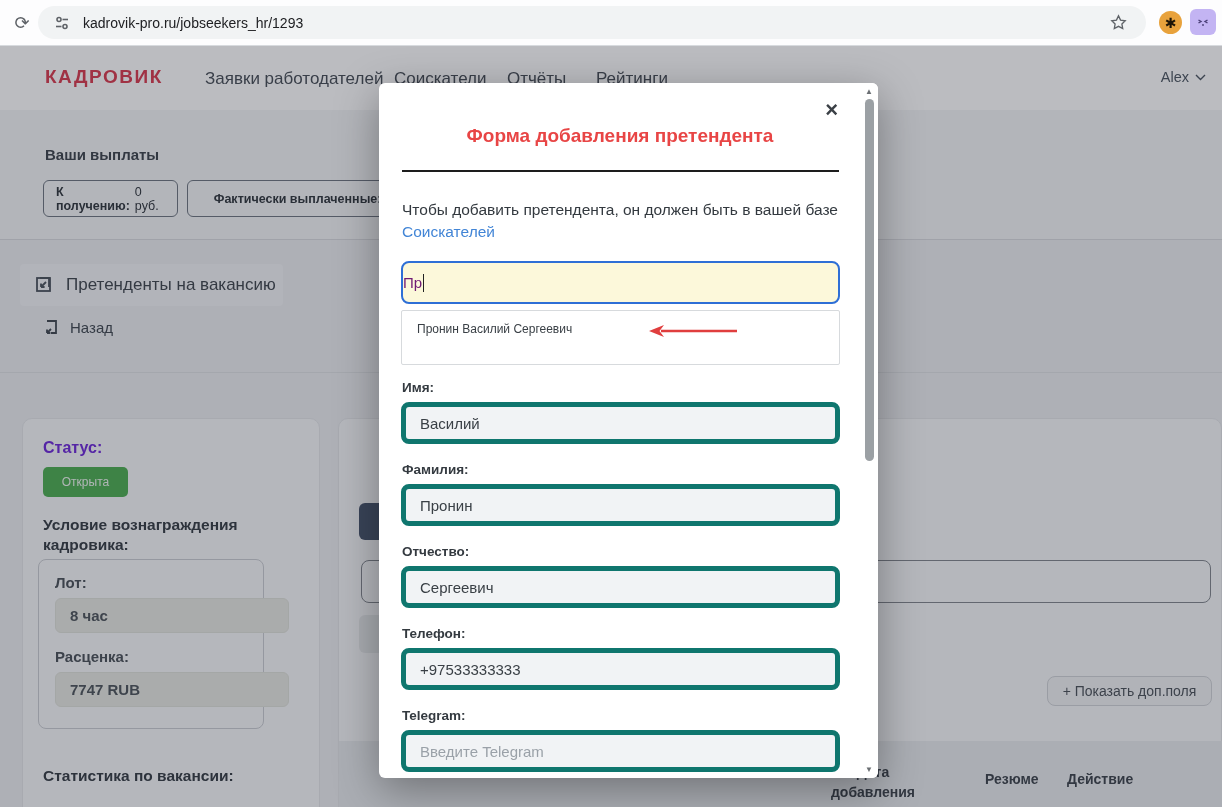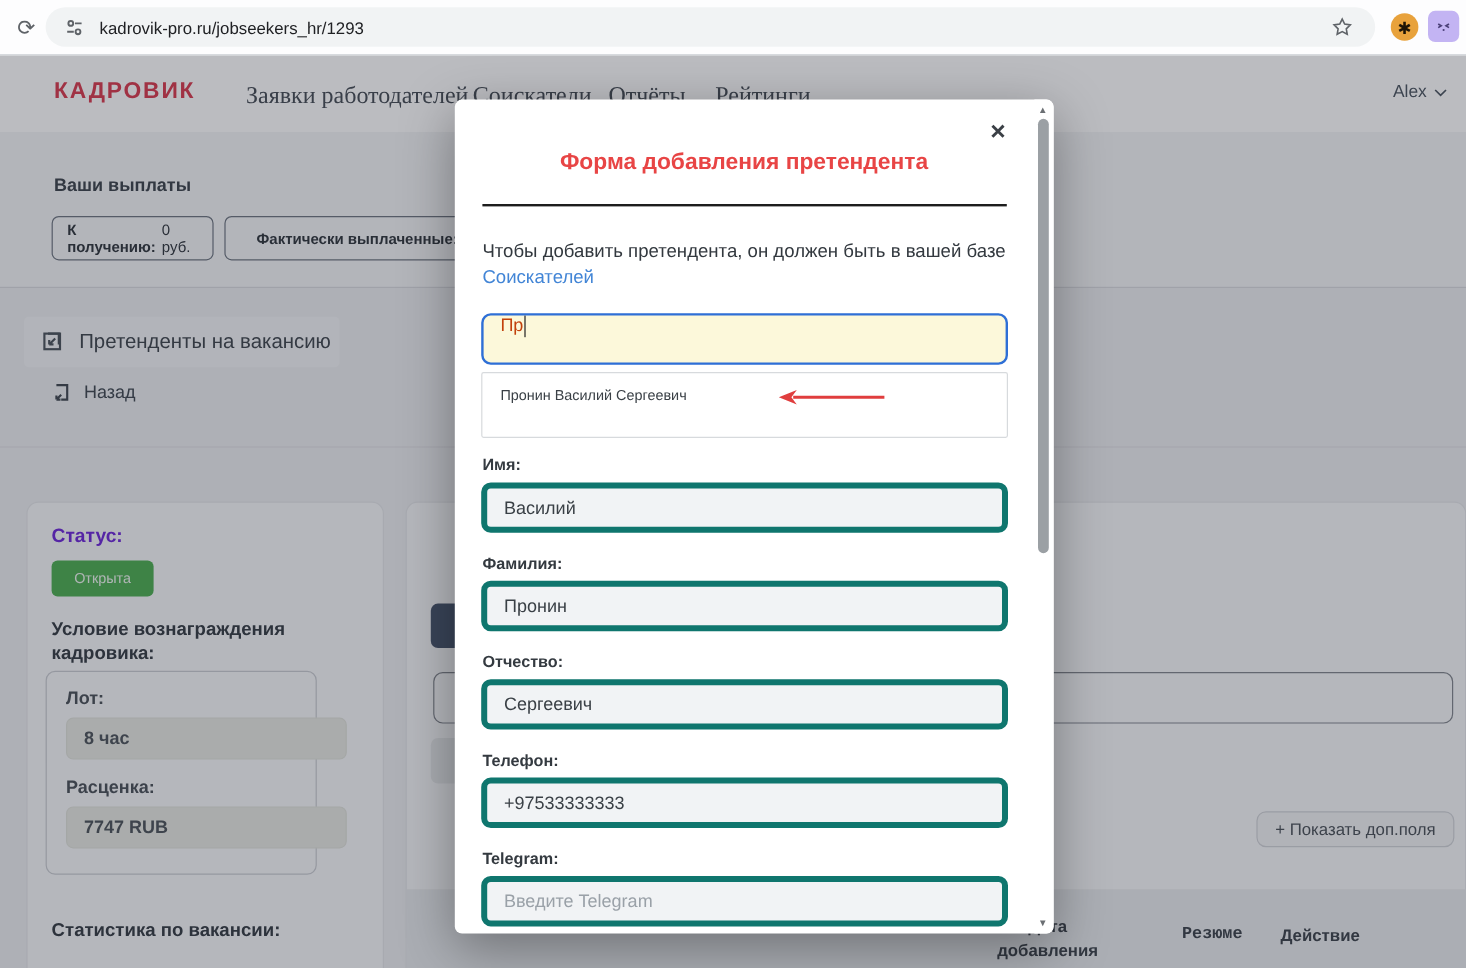--- a/index.html
+++ b/index.html
@@ -13,21 +13,21 @@
   .tune-icon { margin-left:15px; width:18px; height:18px; }
   .url-text { margin-left:12px; font-size:14px; color:#202124; }
   .star { position:absolute; right:18px; top:7px; width:19px; height:19px; }
   .ext-orange { position:absolute; right:40px; top:11px; width:23px; height:23px; border-radius:50%; background:#e8a23c; display:flex; align-items:center; justify-content:center; font-size:14px; color:#1d1406; }
   .ext-purple { position:absolute; right:6px; top:9px; width:26px; height:26px; border-radius:6px; background:#c3b4f3; display:flex; align-items:center; justify-content:center; }
 
   
   .page { position:absolute; left:0; top:46px; width:1222px; height:761px; background:#eceef1; }
   .navbar { position:absolute; left:0; top:0; width:100%; height:64px; background:#ffffff; }
   .logo { position:absolute; left:45px; top:20px; font-size:19px; font-weight:bold; letter-spacing:1.5px; color:#d93a4e; }
-  .nav-item { position:absolute; top:23px; font-size:20px; color:#454c55; cursor:pointer;font-family:Liberation Serif, serif; }
+  .nav-item { position:absolute; top:23px; font-size:17px; color:#454c55; cursor:pointer; }
   .nav-user { position:absolute; right:16px; top:23px; font-size:14.5px; color:#4b5560; cursor:pointer; display:flex; align-items:center; gap:6px; }
 
   .payments { position:absolute; left:0; top:64px; width:100%; height:130px; background:#f4f5f7; border-bottom:1px solid #d8dade; }
   .payments-title { position:absolute; left:45px; top:36px; font-size:15px; font-weight:bold; color:#3c434b; }
   .chip { position:absolute; top:70px; height:37px; border:1px solid #6d7580; border-radius:6px; display:flex; align-items:center; justify-content:center; font-size:12.5px; color:#2f353c; padding:0 12px; background:transparent; }
   .chip b { margin-right:4px; }
   .chip1 { left:43px; width:135px; }
   .chip2 { left:187px; width:256px; }
 
   .applicants-band { position:absolute; left:20px; top:218px; width:263px; height:42px; background:#f3f4f6; border-radius:4px; display:flex; align-items:center; cursor:default; }
@@ -48,34 +48,34 @@
   .lot-box .f-input { position:absolute; left:16px; width:234px; height:35px; background:#e7e9e2; border:1px solid #dfe1da; border-radius:6px; font-size:15px; color:#4d545b; display:flex; align-items:center; padding-left:14px; }
   .stats-heading { position:absolute; left:20px; top:348px; font-size:15.5px; font-weight:bold; color:#343b43; }
 
   .dark-btn { position:absolute; left:20px; top:84px; width:170px; height:37px; background:#46536b; border-radius:6px; cursor:pointer; }
   .wide-search { position:absolute; left:22px; top:141px; width:850px; height:43px; border:1px solid #81868d; border-radius:8px; background:transparent; }
   .gray-box { position:absolute; left:20px; top:196px; width:340px; height:38px; background:#e6e8ea; border-radius:6px; }
   .show-fields-btn { position:absolute; left:708px; top:257px; width:165px; height:30px; background:#f1f2f4; border:1px solid #d0d3d7; border-radius:8px; font-size:14px; color:#4a5158; display:flex; align-items:center; justify-content:center; cursor:pointer; }
   .table-head { position:absolute; left:0px; top:322px; width:884px; height:78px; background:#e9ebee; }
   .th { position:absolute; font-size:14px; font-weight:600; color:#3c434b; top:30px; }
   .th-date { left:474px; top:22px; width:120px; text-align:center; line-height:1.4; }
-  .th-resume { left:646px;font-family:Liberation Mono, monospace; }
+  .th-resume { left:646px; }
   .th-action { left:728px; }
 
   
   .dim { position:absolute; left:0; top:46px; width:1222px; height:761px; background:rgba(30,34,48,0.30); z-index:50; }
 
   
   .modal { position:absolute; left:379px; top:83px; width:499px; height:695px; background:#fff; border-radius:6px; box-shadow:0 12px 44px rgba(0,0,0,0.35); z-index:100; }
   .modal-close { position:absolute; right:40px; top:16px; font-size:22px; color:#3b4046; font-weight:bold; line-height:1; cursor:pointer; }
   .modal-title { position:absolute; left:22px; right:39px; top:42px; text-align:center; font-size:19px; font-weight:bold; color:#e84545; }
   .modal-hr { position:absolute; left:23px; right:39px; top:87px; border-top:2px solid #1d1d1d; }
   .modal-intro { position:absolute; left:23px; right:39px; top:116px; font-size:15.5px; color:#33393f; line-height:1.45; }
   .modal-intro a { color:#4285d6; text-decoration:none; cursor:pointer; }
-  .search-input { position:absolute; left:22px; right:38px; top:178px; height:43px; background:#fcf8da; border:2px solid #2e6fd6; border-radius:8px; display:flex; padding-left:14px; font-size:15px; color:#c2410c; cursor:text; }
+  .search-input { position:absolute; left:22px; right:38px; top:178px; height:43px; background:#fcf8da; border:2px solid #2e6fd6; border-radius:8px; display:flex; align-items:center; font-size:15px; color:#701a75; cursor:text; }
   .caret { display:inline-block; width:1px; height:18px; background:#222; margin-left:1px; }
   .suggest-box { position:absolute; left:22px; right:38px; top:227px; height:55px; background:#fff; border:1px solid #d7dadd; border-radius:2px; }
   .suggest-item { position:absolute; left:15px; top:11px; font-size:12px; color:#3a4046; cursor:pointer; }
   .red-arrow { position:absolute; left:245px; top:11px; width:92px; height:18px; }
   .fgroup-label { position:absolute; left:23px; font-size:13.5px; font-weight:600; color:#343a40; }
   .fgroup-input { position:absolute; left:22px; right:38px; height:42px; background:#f1f3f5; border:5px solid #0f766e; border-radius:8px; font-size:15px; color:#3a4046; padding-left:14px; font-family:"Liberation Sans", sans-serif; }
   .fgroup-input::placeholder { color:#9aa1a8; }
 
   .modal-scroll { position:absolute; top:0; right:0; width:16px; height:100%; background:#fff; border-radius:0 6px 6px 0; }
   .scroll-up { position:absolute; top:4px; left:3px; font-size:8px; color:#6b6f73; cursor:pointer; }

